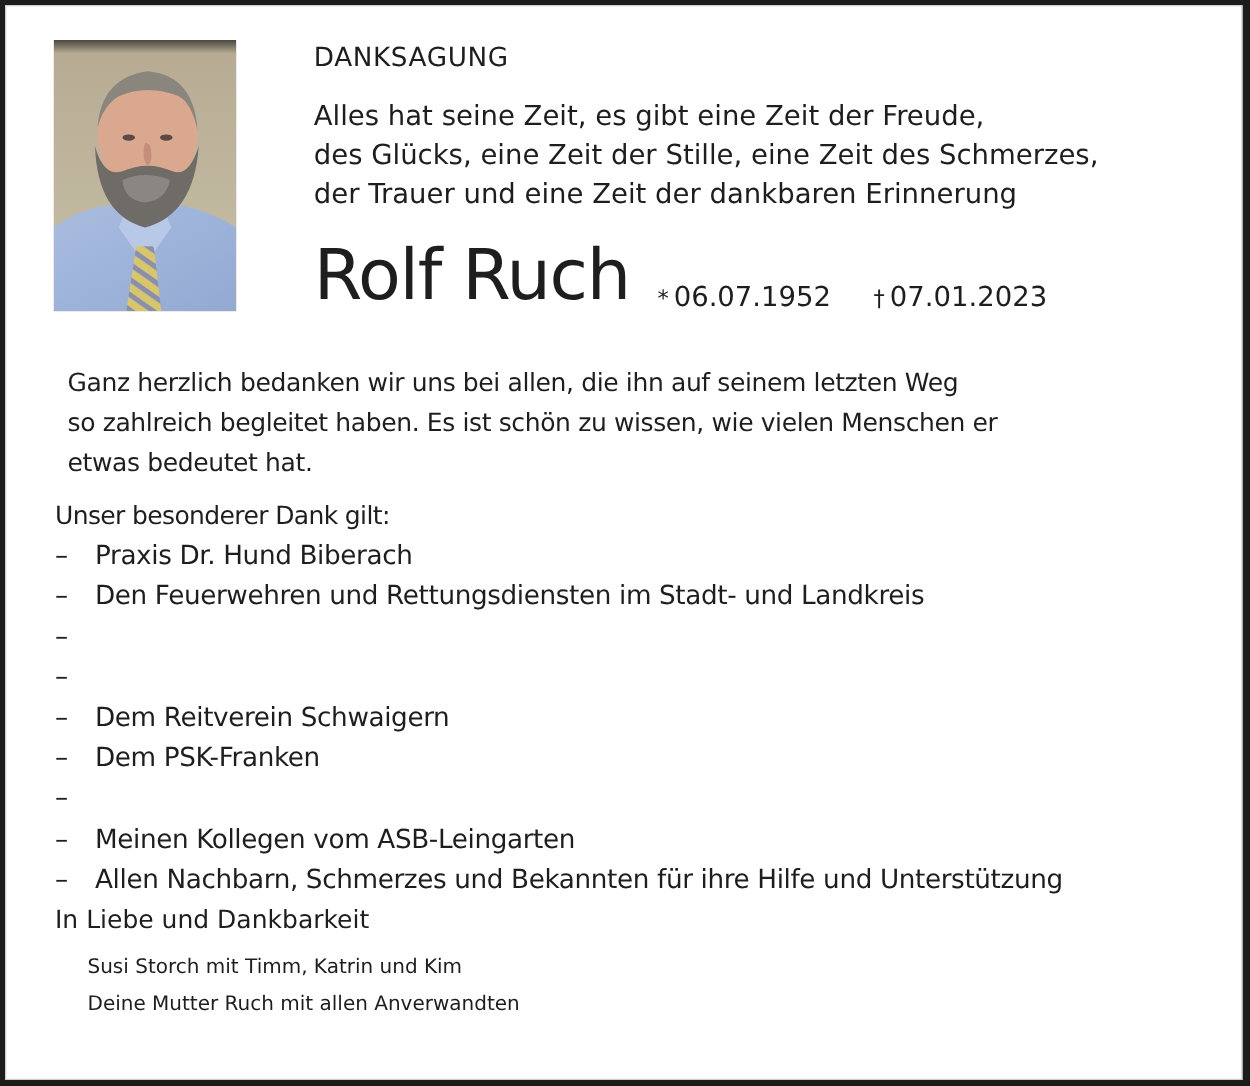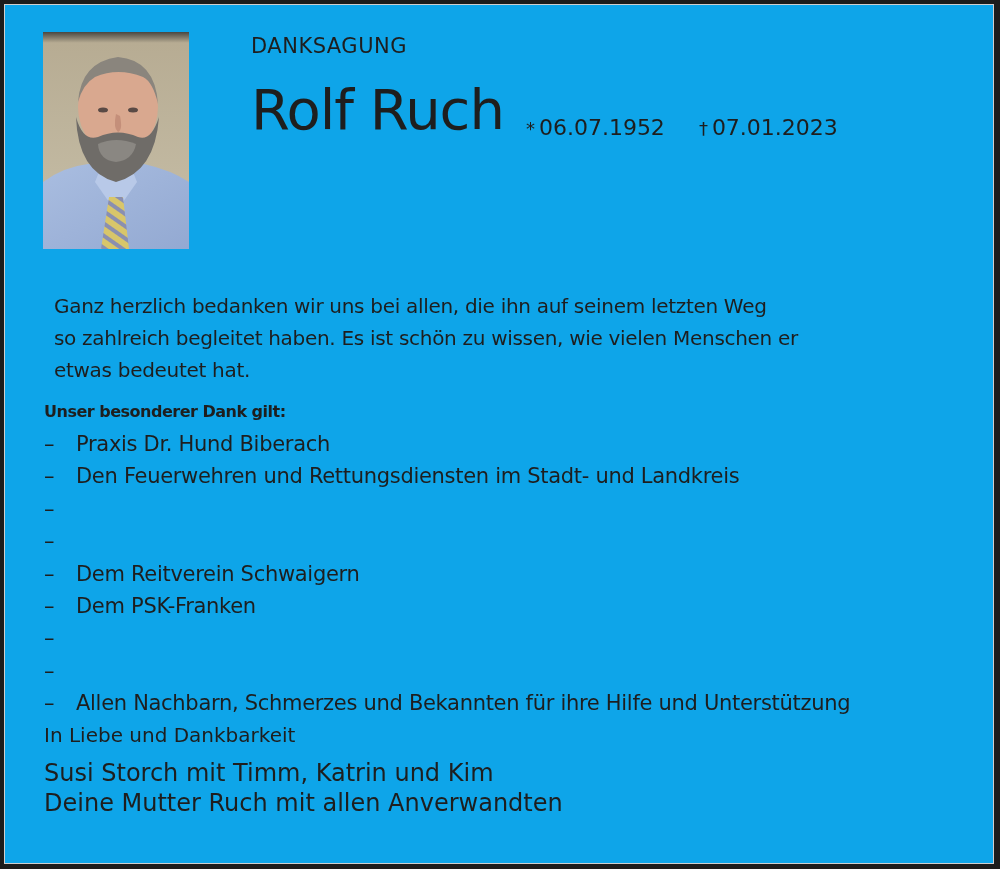--- a/index.html
+++ b/index.html
@@ -8,21 +8,21 @@
       background: #1c1c1c;
       position: relative;
       overflow: hidden;
       font-family: "DejaVu Sans", sans-serif;
       color: #1e1e1e;
     }
     .card {
       position: absolute;
       left: 4px; top: 4px;
       width: 990px; height: 860px;
-      background: #0ea5e9;
+      background: #ffffff;
       box-shadow: inset 0 0 0 1px #cfcfcf;
     }
     .photo {
       position: absolute;
       left: 39px; top: 28px;
       width: 146px; height: 217px;
       overflow: hidden;
       background: #bfb59e;
     }
     .photo svg { display: block; width: 146px; height: 217px; }
@@ -73,43 +73,43 @@
       width: 920px;
     }
     .intro {
       font-size: 20px;
       line-height: 32px;
       margin: 10px;
       white-space: pre-line;
       letter-spacing: -0.3px;
     }
     .thanks-heading {
-      font-size: 16px;
-      font-weight: bold;
+      font-size: 20px;
+      font-weight: normal;
       line-height: 32px;
       letter-spacing: -0.5px;
     }
     .thanks-list {
       list-style: none;
       margin: 0; padding: 0;
     }
     .thanks-list li {
       display: flex;
       font-size: 21px;
       line-height: 32.4px;
       white-space: nowrap;
       letter-spacing: -0.3px;
     }
     .thanks-list .dash { width: 32px; flex: 0 0 32px; }
 
     .closing {
       font-size: 20px;
       line-height: 30px;
     }
-    .signers { margin-top: 8px; font-size: 24px; line-height: 30px; }
+    .signers { margin-top: 8px; font-size: 16px; line-height: 30px; margin-left: 26px; }
   </style>
 </head>
 <body>
 
 <div class="card">
 
   <div class="photo">
     <svg viewBox="0 0 146 217" xmlns="http://www.w3.org/2000/svg">
       <defs>
         <linearGradient id="bg" x1="0" y1="0" x2="0" y2="1">
@@ -143,20 +143,25 @@
 
       <ellipse cx="60" cy="78" rx="5" ry="2.5" fill="#5a4a45"></ellipse>
       <ellipse cx="90" cy="78" rx="5" ry="2.5" fill="#5a4a45"></ellipse>
 
       <path d="M73 82 Q70 96 75 100 Q80 98 77 84 Z" fill="#c48f7a"></path>
     </svg>
   </div>
 
   <div class="header-block">
     <h1 class="title-label">DANKSAGUNG</h1>
+    <div class="motto">
+      <div>Alles hat seine Zeit, es gibt eine Zeit der Freude,</div>
+      <div>des Glücks, eine Zeit der Stille, eine Zeit des Schmerzes,</div>
+      <div>der Trauer und eine Zeit der dankbaren Erinnerung</div>
+    </div>
     <div class="name-row">
       <span class="deceased-name">Rolf Ruch</span>
       <span class="birth">
         <span class="sym">*</span><span>06.07.1952</span>
       </span>
       <span class="death">
         <span class="sym">†</span><span>07.01.2023</span>
       </span>
     </div>
   </div>
@@ -189,20 +194,21 @@
         </li>
       <li>
           <span class="dash">–</span>
           <span>Dem PSK-Franken</span>
         </li>
       <li>
           <span class="dash">–</span>
         </li>
       <li>
           <span class="dash">–</span>
+          <span>Meinen Kollegen vom ASB-Leingarten</span>
         </li>
       <li>
           <span class="dash">–</span>
           <span>Allen Nachbarn, Schmerzes und Bekannten für ihre Hilfe und Unterstützung</span>
         </li>
     </ul>
 
     <div class="closing">In Liebe und Dankbarkeit</div>
     <div class="signers">
       <div>Susi Storch mit Timm, Katrin und Kim</div>

